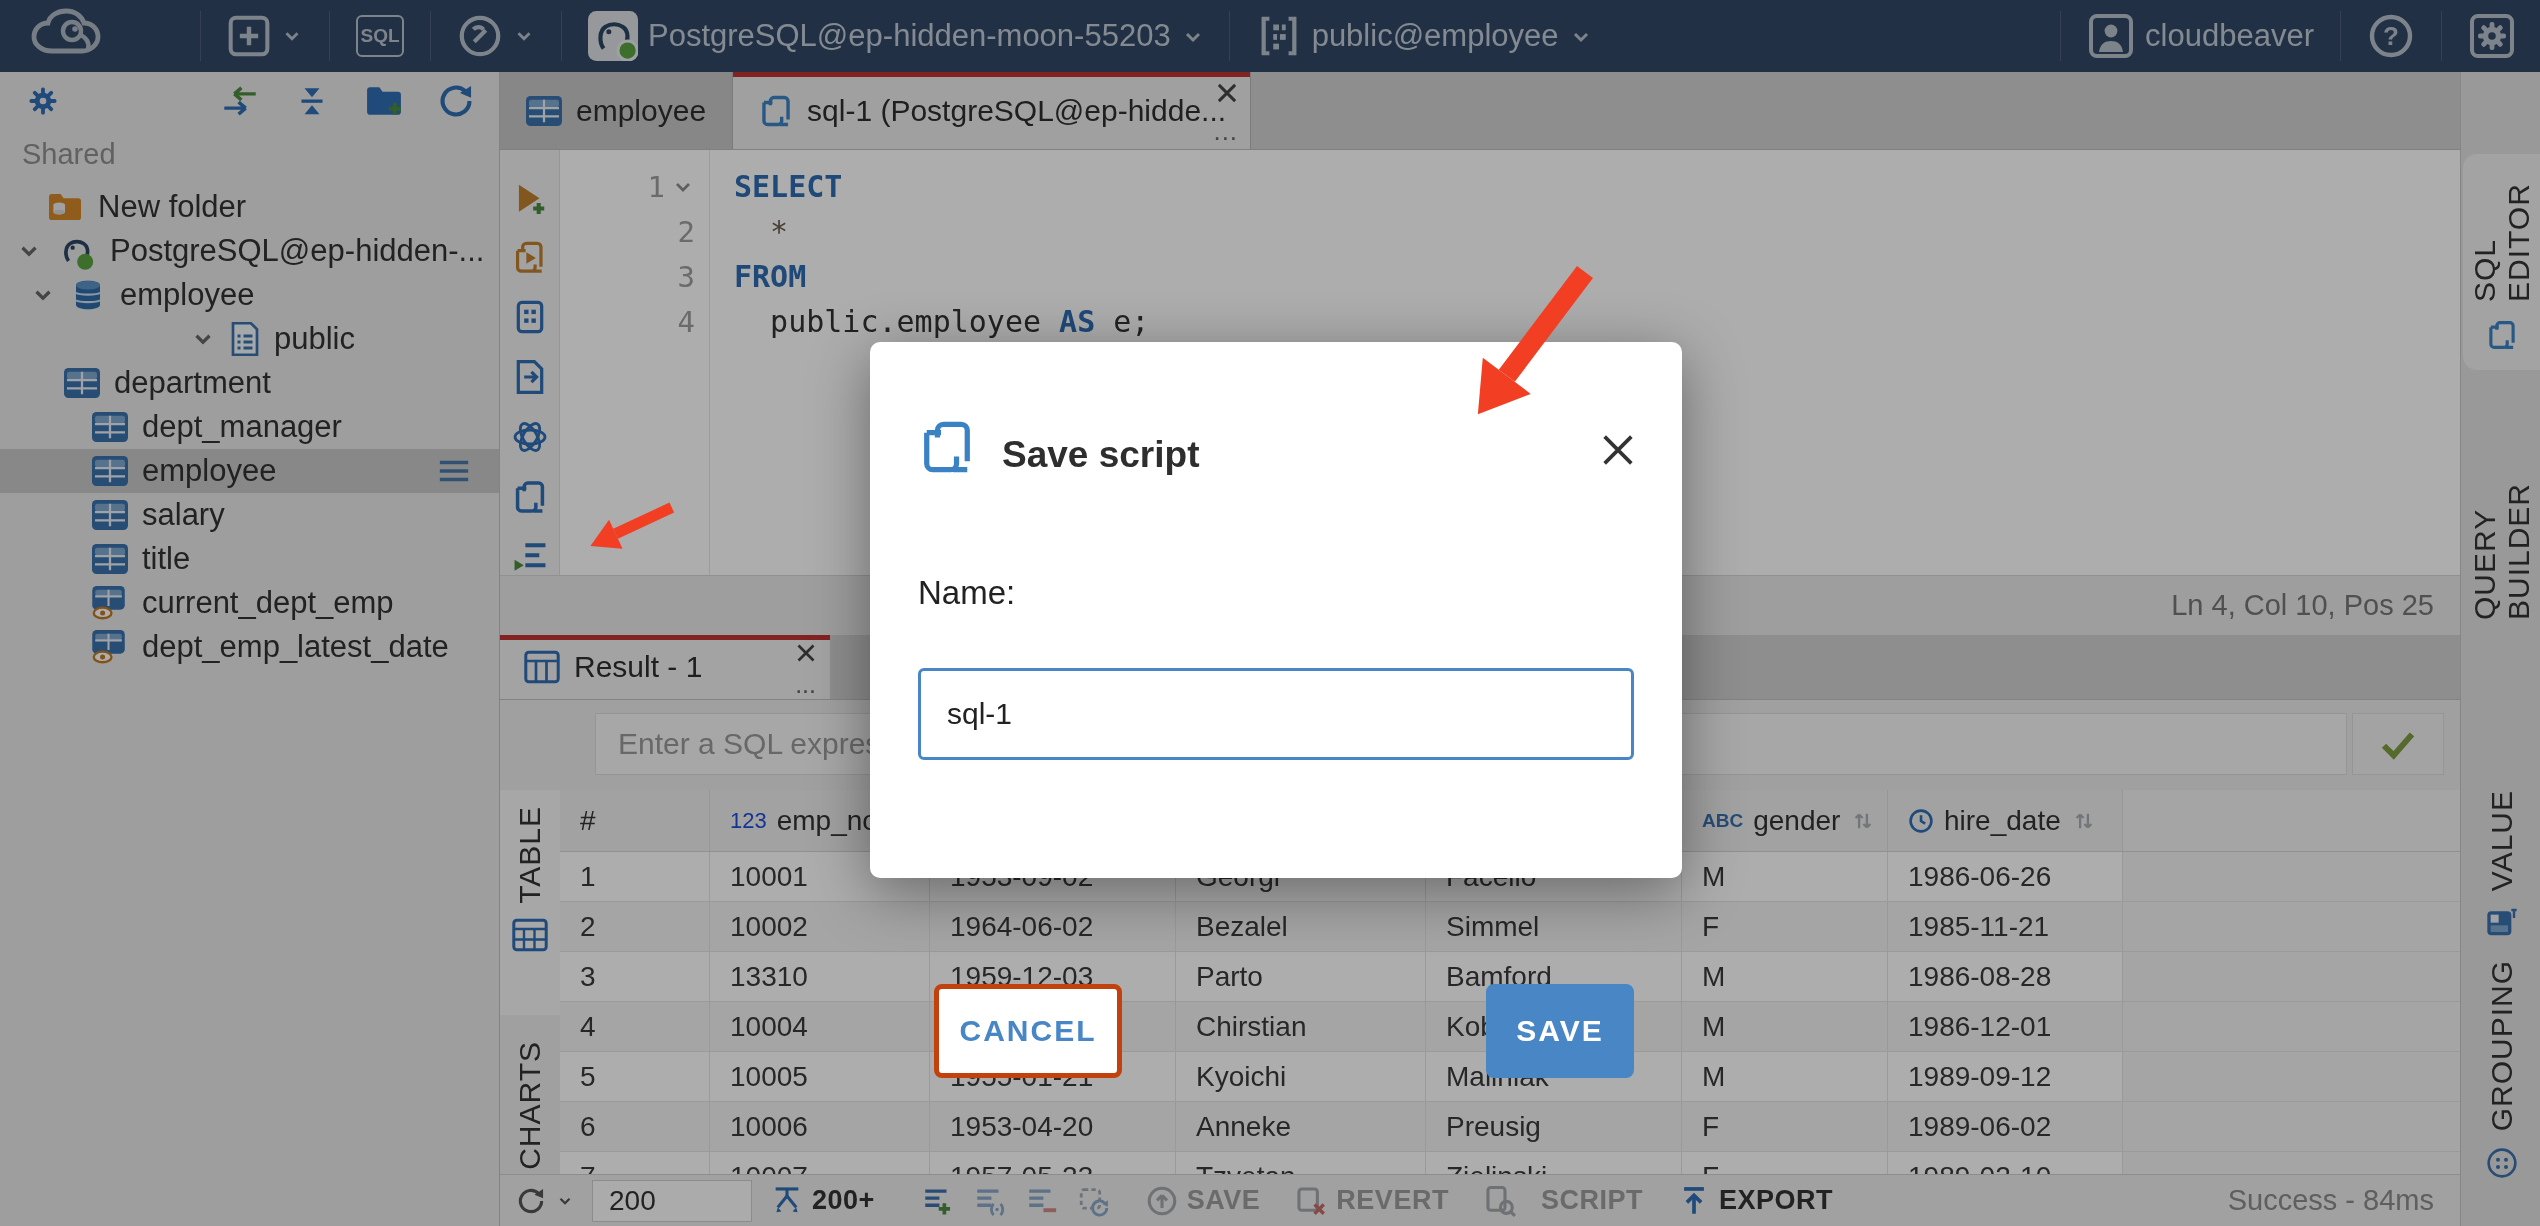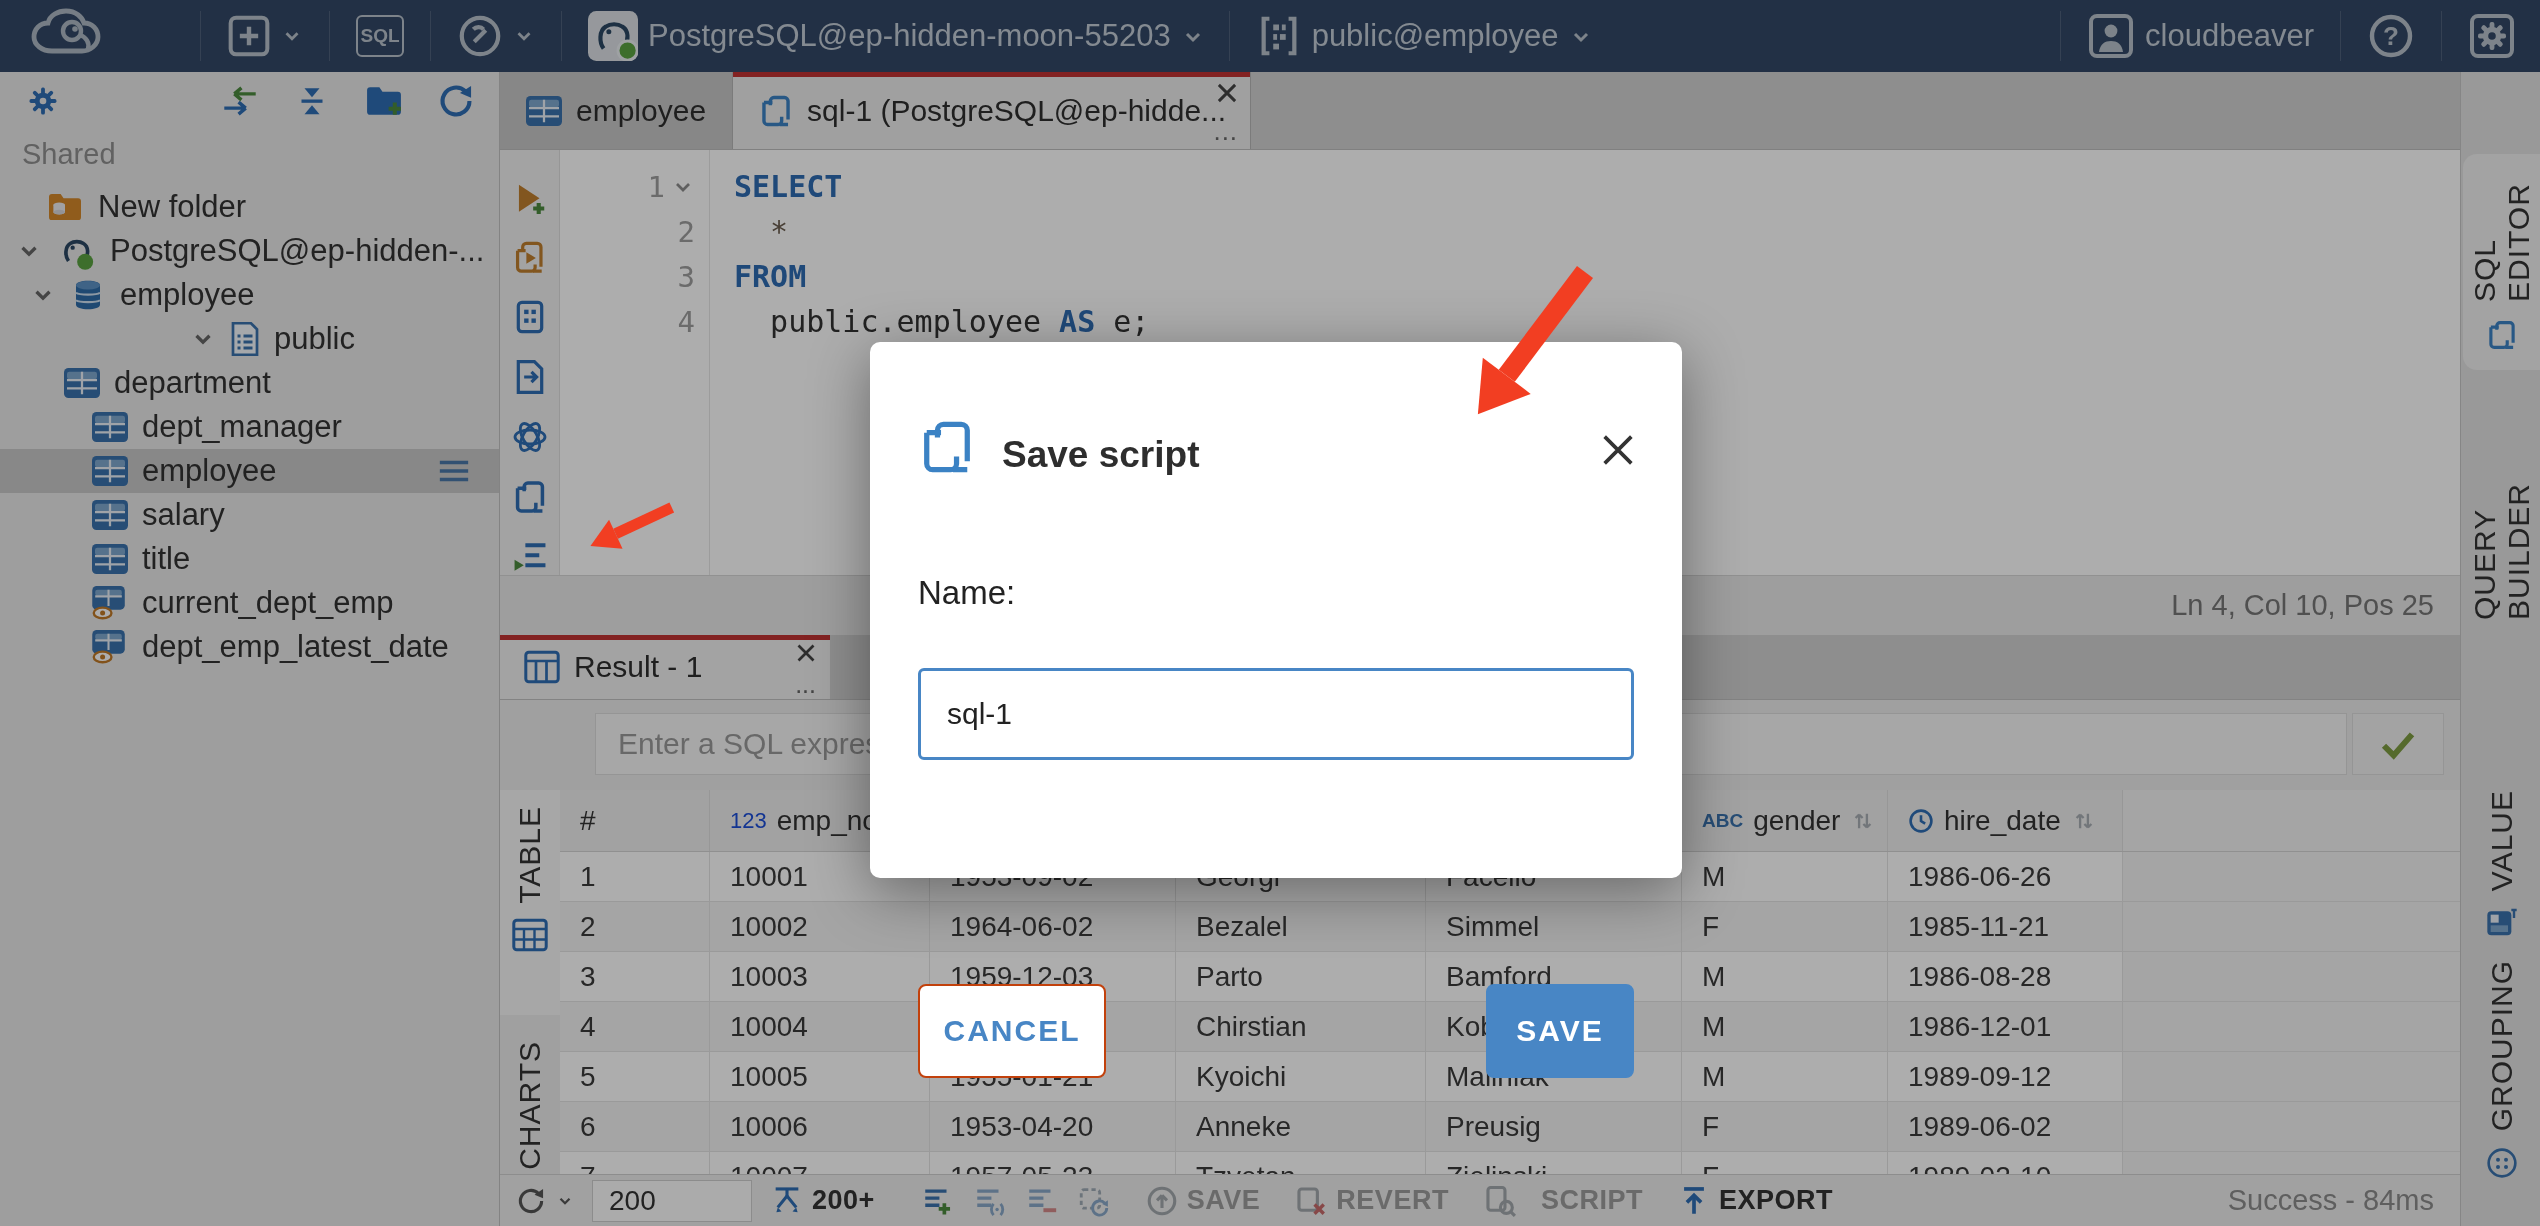--- a/index.html
+++ b/index.html
@@ -118,21 +118,21 @@
   .dialog { position:absolute; left:870px; top:342px; width:812px; height:536px; background:#fff;
             border-radius:10px; box-shadow:0 14px 60px rgba(0,0,0,.4); z-index:50; }
   .dlg-title { position:absolute; left:132px; top:92px; font-size:37px; font-weight:bold; color:#2E2E2E; }
   .dlg-close { position:absolute; right:44px; top:88px; cursor:pointer; }
   .dlg-label { position:absolute; left:48px; top:232px; font-size:33px; color:#222; }
   .dlg-input { position:absolute; left:48px; top:326px; width:716px; height:92px; border:3px solid #4886C5;
                border-radius:6px; font-size:30px; color:#222; padding:0 26px;
                font-family:"Liberation Sans", sans-serif; outline:none; }
   .btn { position:absolute; top:642px; height:94px; border-radius:8px; display:flex; align-items:center;
          justify-content:center; font-size:30px; font-weight:bold; letter-spacing:2px; cursor:pointer; }
-  .btn-cancel { left:48px; width:188px; background:#fff; border:2px solid #c2410c; color:#4886C5; }
+  .btn-cancel { left:64px; width:188px; background:#fff; border:5px solid #c2410c; color:#4886C5; }
   .btn-save { right:48px; width:148px; background:#4886C5; border:2px solid #4886C5; color:#fff; }
 
   
   .arrow { position:absolute; display:flex; align-items:center; transform-origin:left center; z-index:60; }
   .arrow .shaft { background:#F23E22; }
   .arrow .head { width:0; height:0; }
   .arrow1 { left:1585px; top:242px; transform:rotate(127deg); }
   .arrow1 .shaft { width:130px; height:20px; }
   .arrow1 .head { border-top:30px solid transparent; border-bottom:30px solid transparent; border-left:48px solid #F23E22; }
   .arrow2 { left:672px; top:492px; transform:rotate(155deg); }
@@ -728,21 +728,21 @@
         <div class="td c1">10002</div>
         <div class="td c2">1964-06-02</div>
         <div class="td c3">Bezalel</div>
         <div class="td c4">Simmel</div>
         <div class="td c5">F</div>
         <div class="td c6">1985-11-21</div>
         <div class="td cf"></div>
       </div>
       <div class="trow">
         <div class="td c0">3</div>
-        <div class="td c1">10003</div>
+        <div class="td c1">13310</div>
         <div class="td c2">1959-12-03</div>
         <div class="td c3">Parto</div>
         <div class="td c4">Bamford</div>
         <div class="td c5">M</div>
         <div class="td c6">1986-08-28</div>
         <div class="td cf"></div>
       </div>
       <div class="trow alt">
         <div class="td c0">4</div>
         <div class="td c1">10004</div>

